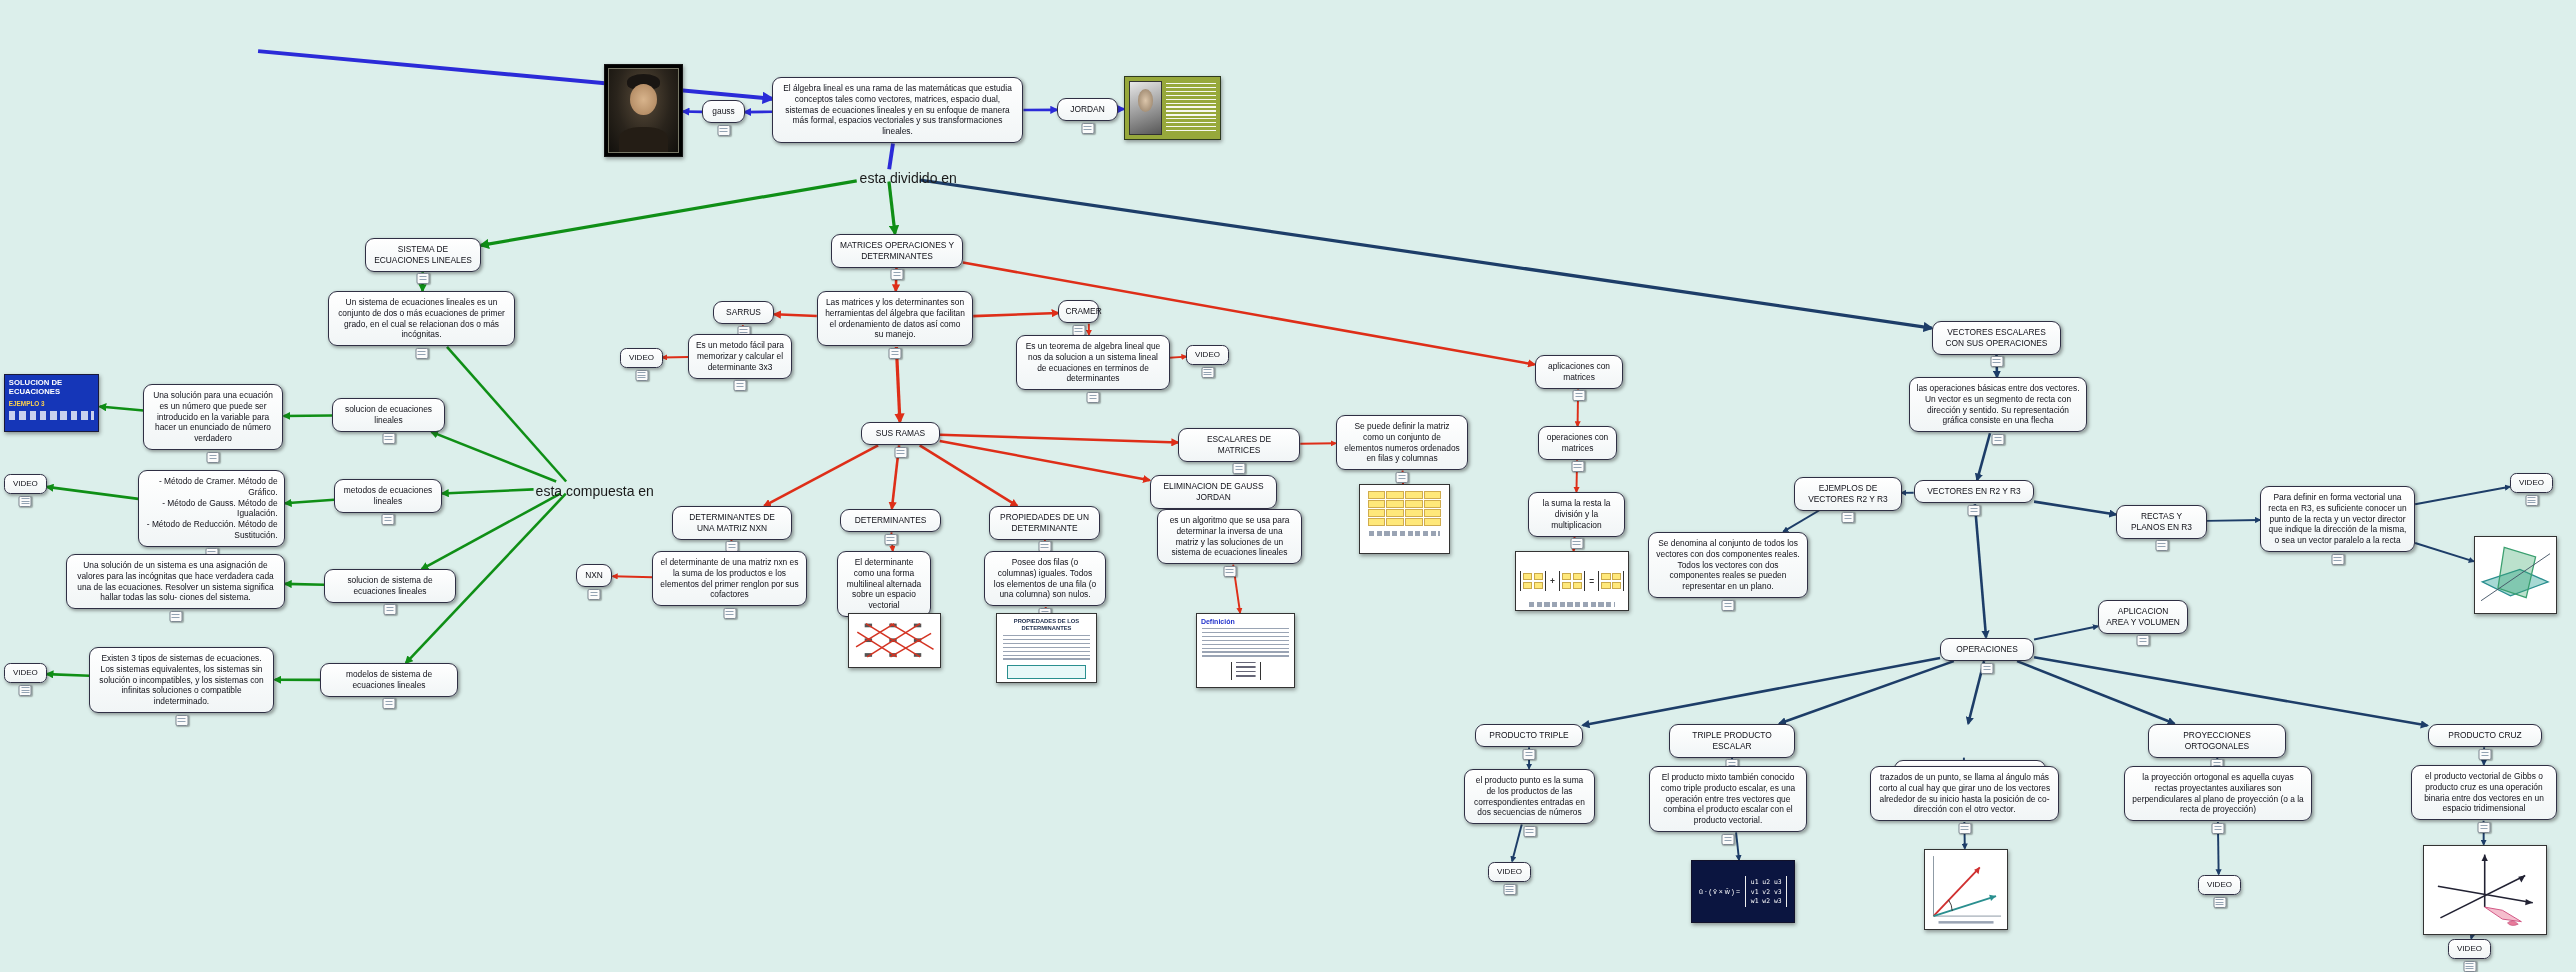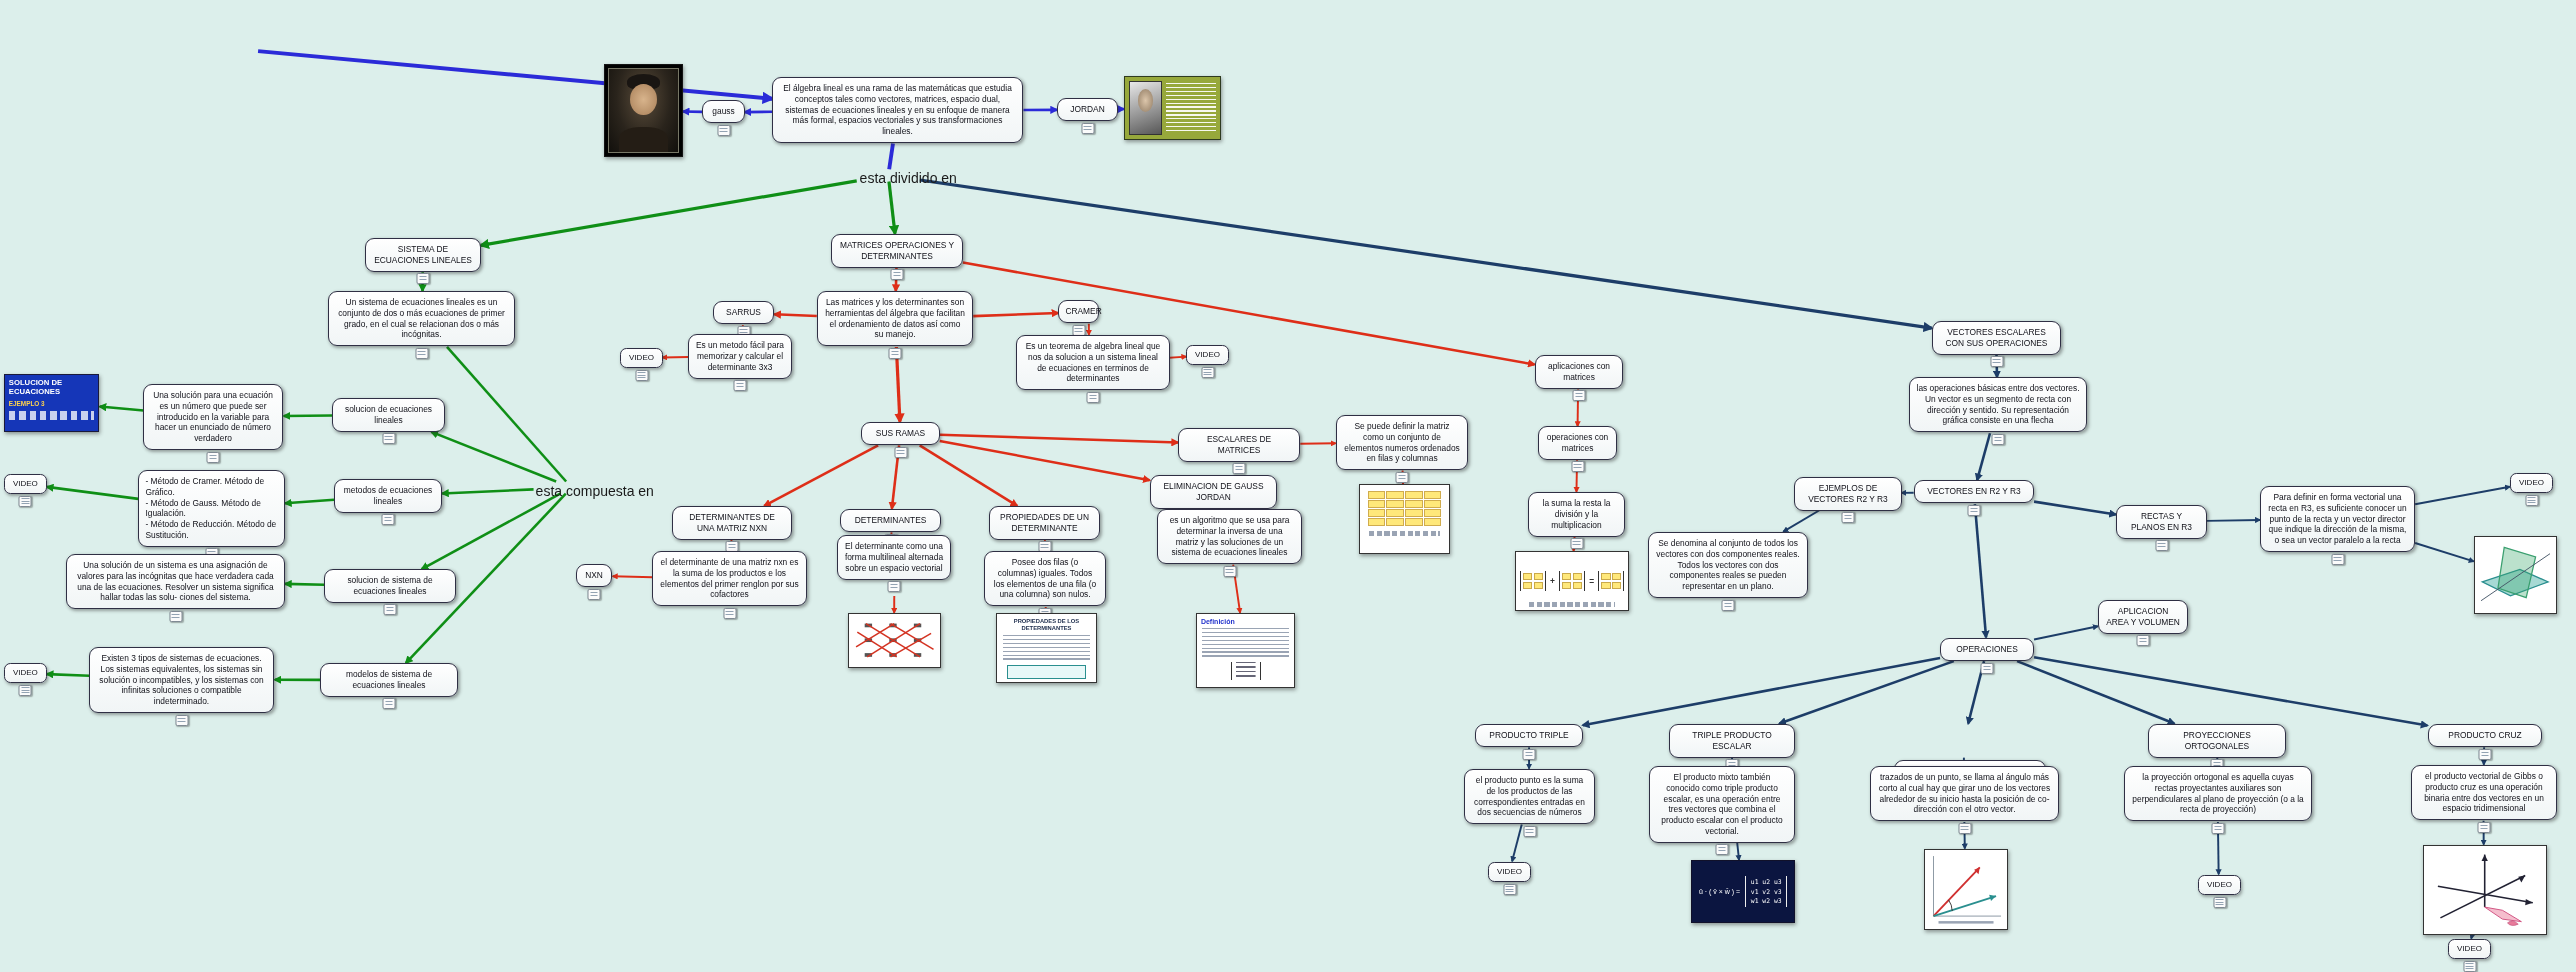--- a/index.html
+++ b/index.html
@@ -5,21 +5,21 @@
   *{box-sizing:border-box;margin:0;padding:0}
   html,body{width:2576px;height:972px}
   body{font-family:"Liberation Sans",sans-serif;background:#dcefeb}
   #canvas{position:relative;width:2576px;height:972px;background:#dcefeb;overflow:hidden}
   #edges{position:absolute;left:0;top:0;z-index:1}
   .node,.plain,.imgnode{position:absolute;z-index:2}
   .node{background:linear-gradient(#ffffff,#f1f5f6);border:1.3px solid #2f2f44;border-radius:9px;
         padding:5.2px 6.4px;text-align:center;font-size:8.4px;line-height:1.28;color:#101018;
         box-shadow:1.3px 1.9px 3.2px rgba(40,40,40,.4)}
   .node .t{display:block;white-space:pre-line}
-  .node.ta-l{text-align:left}
+  .node.ta-l{text-align:right}
   .node.video{border-radius:6.4px;padding:3.9px 1.3px;font-size:8px}
   .plain{font-size:14px;color:#1a1a1a;padding:1.3px 2.6px;background:transparent;white-space:nowrap}
   .res-icon{position:absolute;left:50%;bottom:-13.5px;transform:translateX(-50%);width:13px;height:11px;
         background:#fbfbfb;border:0.6px solid #808a94;border-radius:1.9px;box-shadow:0.6px 0.6px 1.3px rgba(0,0,0,.3)}
   .res-icon::after{content:"";position:absolute;left:1.9px;top:1.9px;right:1.9px;bottom:1.9px;
         background:repeating-linear-gradient(180deg,#93a3b3 0 1.3px,transparent 1.3px 2.6px)}
   #n-title{left:769px;top:3.9px;width:258px;background:#fff;border:2.6px double #6b4f9e;border-radius:3.9px;
         padding:6.4px 0;text-align:center;font-family:"Liberation Serif",serif;font-weight:bold;font-size:26px;
         letter-spacing:2.6px;color:#8b1a42;box-shadow:1.9px 2.6px 3.9px rgba(0,0,0,.4);
         text-shadow:0.6px 0.6px 0 #e8c8d8,1.3px 1.3px 1.3px rgba(0,0,0,.35);z-index:2}
@@ -288,21 +288,21 @@
       <span class="res-icon"></span>
     </div>
 <div class="node" id="n-nxn" style="left:576px;top:564px;width:36px">
       <span class="t">NXN</span>
       <span class="res-icon"></span>
     </div>
 <div class="node" id="n-determinantes" style="left:840px;top:509px;width:101px">
       <span class="t">DETERMINANTES</span>
       <span class="res-icon"></span>
     </div>
-<div class="node" id="n-det_def" style="left:837px;top:535px;width:114px">
+<div class="node" id="n-det_def" style="left:837px;top:551px;width:94px">
       <span class="t">El determinante como una forma multilineal alternada sobre un espacio vectorial</span>
       <span class="res-icon"></span>
     </div>
 <div class="imgnode svgbox" id="n-det_img" style="left:848px;top:613px;width:93px;height:55px">
       <svg viewBox="0 0 140 82">
         <g fill="#555">
           <rect x="22" y="14" width="12" height="6"></rect>
           <rect x="62" y="14" width="12" height="6"></rect>
           <rect x="102" y="14" width="12" height="6"></rect>
           <rect x="22" y="38" width="12" height="6"></rect>
@@ -469,21 +469,21 @@
       <span class="res-icon"></span>
     </div>
 <div class="node video" id="n-video_pe" style="left:1488px;top:862px;width:43px">
       <span class="t">VIDEO</span>
       <span class="res-icon"></span>
     </div>
 <div class="node" id="n-triple" style="left:1669px;top:724px;width:126px">
       <span class="t">TRIPLE PRODUCTO ESCALAR</span>
       <span class="res-icon"></span>
     </div>
-<div class="node" id="n-triple_def" style="left:1649px;top:766px;width:146px">
+<div class="node" id="n-triple_def" style="left:1649px;top:766px;width:158px">
       <span class="t">El producto mixto también conocido como triple producto escalar, es una operación entre tres vectores que combina el producto escalar con el producto vectorial.</span>
       <span class="res-icon"></span>
     </div>
 <div class="imgnode tripleimg" id="n-triple_img" style="left:1691px;top:860px;width:104px;height:63px">
       <span class="tf">ū · ( v̄ × w̄ ) =</span>
       <span class="tmat">
         <span>u1  u2  u3</span>
         <span>v1  v2  v3</span>
         <span>w1  w2  w3</span>
       </span>

